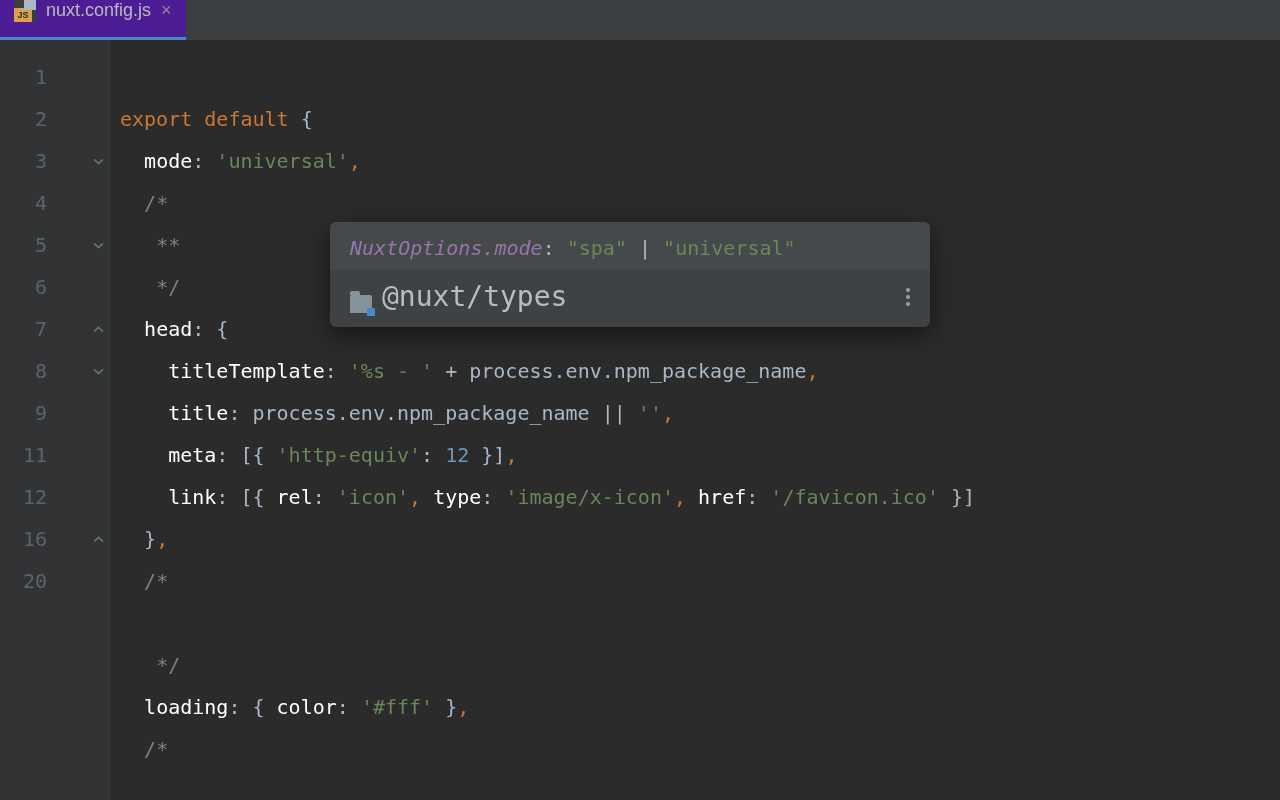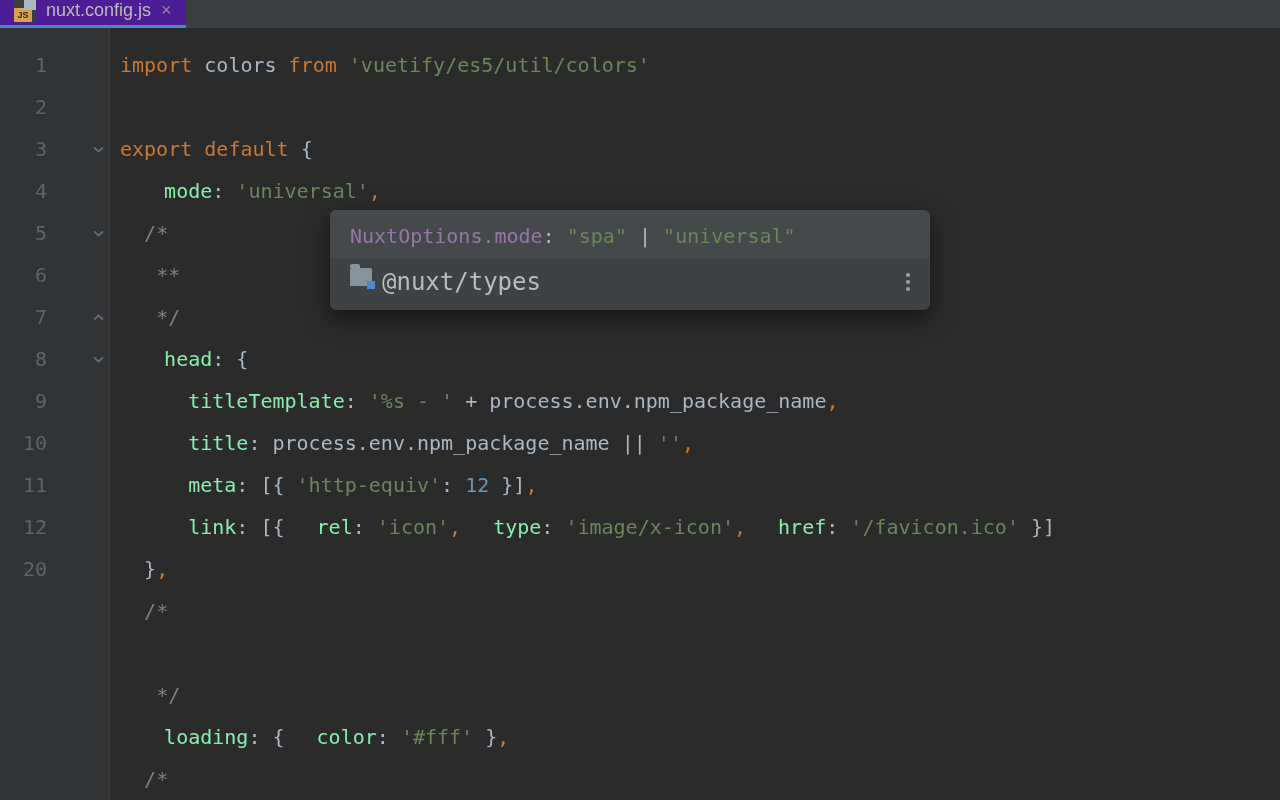--- a/index.html
+++ b/index.html
@@ -96,21 +96,21 @@
   .code-line {
     height: 42px;
     display: flex;
     align-items: center;
     padding-left: 10px;
     white-space: pre;
     font-weight: 500;
   }
   .kw { color: #cc7832; }
   .ident { color: #a9b7c6; }
-  .prop { color: #86efac; margin-left: 20px; }
+  .prop { color: #ffffff; }
   .str { color: #6a8759; }
   .num { color: #6897bb; }
   .comment { color: #808080; }
   .punct { color: #cc7832; }
   .white { color: #a9b7c6; }
   .tooltip {
     position: absolute;
     left: 220px;
     top: 182px;
     width: 600px;
@@ -118,33 +118,33 @@
     border-radius: 6px;
     box-shadow: 0 8px 24px rgba(0,0,0,0.5);
     overflow: hidden;
     z-index: 10;
   }
   .tooltip-row1 {
     padding: 14px 20px 10px 20px;
     font-size: 20px;
     background: #46494b;
   }
-  .tooltip-row1 .tt-type { color: #9876aa; }
+  .tooltip-row1 .tt-type { color: #9876aa; font-style: italic; }
   .tooltip-row1 .tt-punct { color: #a9b7c6; }
   .tooltip-row1 .tt-str { color: #6a8759; }
   .tooltip-row2 {
     padding: 10px 20px 14px 20px;
     display: flex;
     align-items: center;
     justify-content: space-between;
     color: #bbbbbb;
   }
   .tooltip-row2 .pkg {
-    display: flex; align-items: flex-start; gap: 10px;
-    font-size: 24px;
+    display: flex; align-items: flex-end; gap: 10px;
+    font-size: 28px;
   }
   .folder-icon {
     width: 22px; height: 18px;
     background: #87939a;
     border-radius: 2px 2px 0 0;
     position: relative;
   }
   .folder-icon::before {
     content: '';
     position: absolute;
@@ -202,29 +202,32 @@
           <svg viewBox="0 0 10 10">
             <path d="M1 3 L5 7 L9 3" fill="none" stroke="#6a6f73" stroke-width="1.5"></path>
           </svg>
         </span></div>
       <div class="gutter-line">8<span class="fold-icon down">
           <svg viewBox="0 0 10 10">
             <path d="M1 3 L5 7 L9 3" fill="none" stroke="#6a6f73" stroke-width="1.5"></path>
           </svg>
         </span></div>
       <div class="gutter-line">9</div>
-      <div class="gutter-line">10</div>
       <div class="gutter-line">11</div>
       <div class="gutter-line">12</div>
+      <div class="gutter-line">16<span class="fold-icon up">
+          <svg viewBox="0 0 10 10">
+            <path d="M1 3 L5 7 L9 3" fill="none" stroke="#6a6f73" stroke-width="1.5"></path>
+          </svg>
+        </span></div>
       <div class="gutter-line">20</div>
     </div>
   <div class="code">
     <div class="code-inner" id="code-inner">
 
-      <div class="code-line"><span class="kw">import</span><span> </span><span class="ident">colors</span><span> </span><span class="kw">from</span><span> </span><span class="str">'vuetify/es5/util/colors'</span></div>
       <div class="code-line"></div>
       <div class="code-line"><span class="kw">export</span><span> </span><span class="kw">default</span><span> </span><span class="white">{</span></div>
       <div class="code-line"><span>  </span><span class="prop">mode</span><span class="white">:</span><span> </span><span class="str">'universal'</span><span class="punct">,</span></div>
       <div class="code-line"><span>  </span><span class="comment">/*</span></div>
       <div class="code-line"><span>   </span><span class="comment">**</span></div>
       <div class="code-line"><span>   </span><span class="comment">*/</span></div>
       <div class="code-line"><span>  </span><span class="prop">head</span><span class="white">:</span><span> </span><span class="white">{</span></div>
       <div class="code-line"><span>    </span><span class="prop">titleTemplate</span><span class="white">:</span><span> </span><span class="str">'%s - '</span><span> </span><span class="white">+</span><span> </span><span class="ident">process</span><span class="white">.</span><span class="ident">env</span><span class="white">.</span><span class="ident">npm_package_name</span><span class="punct">,</span></div>
       <div class="code-line"><span>    </span><span class="prop">title</span><span class="white">:</span><span> </span><span class="ident">process</span><span class="white">.</span><span class="ident">env</span><span class="white">.</span><span class="ident">npm_package_name</span><span> </span><span class="white">||</span><span> </span><span class="str">''</span><span class="punct">,</span></div>
       <div class="code-line"><span>    </span><span class="prop">meta</span><span class="white">:</span><span> </span><span class="white">[{</span><span> </span><span class="str">'http-equiv'</span><span class="white">:</span><span> </span><span class="num">12</span><span> </span><span class="white">}]</span><span class="punct">,</span></div>

